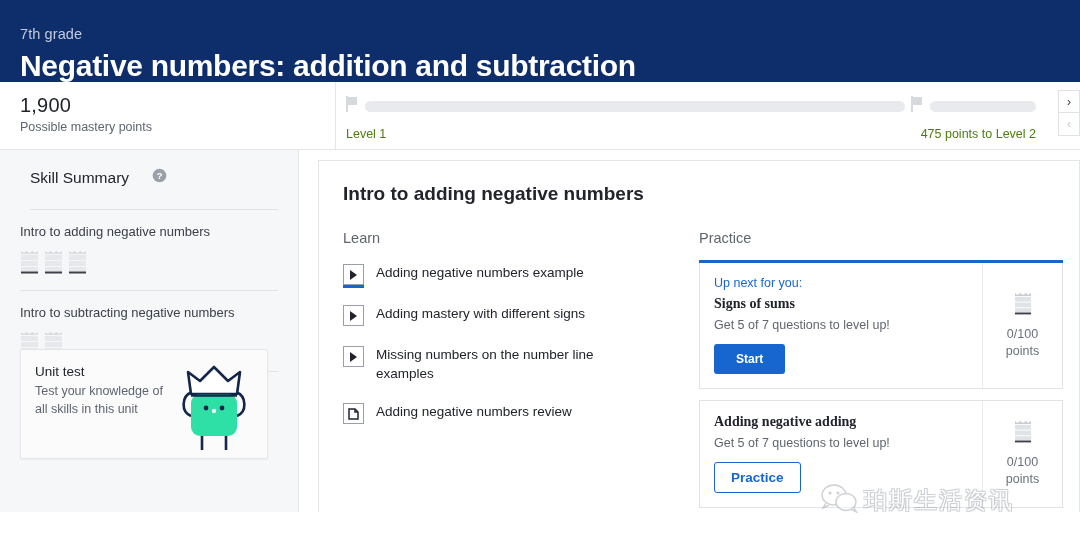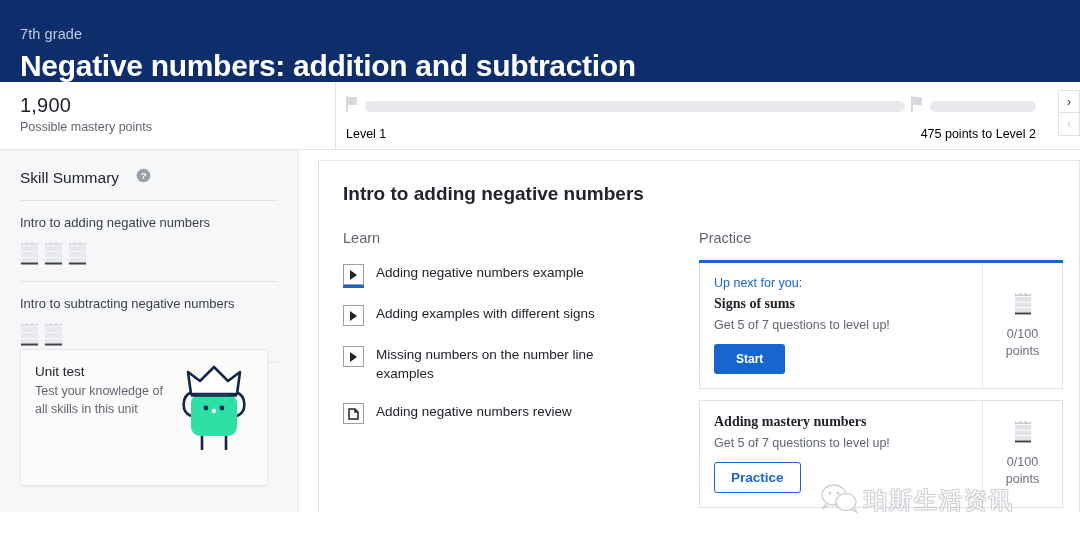--- a/index.html
+++ b/index.html
@@ -77,21 +77,21 @@
     border-radius: 6px;
     background: #e8eaed;
   }
   .bar-1 { width: 540px; }
   .bar-2 { width: 106px; }
   .level-labels {
     display: flex;
     justify-content: space-between;
     margin-top: 11px;
     font-size: 12.5px;
-    color: #000000;
+    color: #4d7c0f;
   }
   .arrow-col {
     position: absolute;
     right: 0;
     top: 8px;
     width: 22px;
   }
   .arrow-btn {
     width: 22px;
     height: 23px;
@@ -117,23 +117,24 @@
   .sidebar {
     width: 299px;
     background: #f6f7f9;
     border-right: 1px solid #e3e5e9;
     padding: 18px 20px 0 20px;
     position: relative;
   }
   .sidebar-title-row {
     display: flex;
     align-items: center;
-    gap: 17px;
-    padding-bottom: 13px;
+    gap: 23px;
+    padding-bottom: 22px;
     border-bottom: 1px solid #e0e2e6;
+    margin-left: 10px;
   }
   .sidebar-title {
     font-size: 15.5px;
     color: #21242c;
   }
   .skill-block { padding: 14px 0 12px 0; border-bottom: 1px solid #e0e2e6; }
   .skill-name {
     font-size: 13px;
     color: #3b4049;
     margin-bottom: 11px;
@@ -142,21 +143,21 @@
 
   
   .unittest-card {
     position: absolute;
     left: 20px;
     right: 30px;
     top: 199px;
     background: #fbfbfc;
     border: 1px solid #e4e6ea;
     border-radius: 2px;
-    height: 137px;
+    height: 110px;
     padding: 14px 14px 0 14px;
     display: flex;
     box-shadow: 0 1px 2px rgba(0,0,0,.05);
   }
   .unittest-text { flex: 1; }
   .unittest-title {
     font-size: 13.5px;
     color: #21242c;
     margin-bottom: 4px;
   }
@@ -488,21 +489,21 @@
           </div>
 
           <div class="learn-item">
             <span class="learn-icon-wrap">
               <span class="learn-icon">
                 <svg width="9" height="10" viewBox="0 0 9 10">
                     <path d="M1 0 L8 5 L1 10 Z" fill="#21242c"></path>
                   </svg>
               </span>
             </span>
-            <span class="learn-label">Adding examples with different signs</span>
+            <span class="learn-label">Adding mastery with different signs</span>
           </div>
 
           <div class="learn-item">
             <span class="learn-icon-wrap">
               <span class="learn-icon">
                 <svg width="9" height="10" viewBox="0 0 9 10">
                     <path d="M1 0 L8 5 L1 10 Z" fill="#21242c"></path>
                   </svg>
               </span>
             </span>
@@ -542,21 +543,21 @@
                   <rect x="1" y="21.5" width="17" height="2" fill="#3b4049"></rect>
                 </svg>
               </span>
               <span class="pc-points">0/100
 points</span>
             </div>
           </div>
 
           <div class="practice-card">
             <div class="pc-body">
-              <div class="pc-title">Adding mastery numbers</div>
+              <div class="pc-title">Adding negative adding</div>
               <div class="pc-sub">Get 5 of 7 questions to level up!</div>
               <button class="btn-practice">Practice</button>
             </div>
             <div class="pc-side">
               <span>
                 <svg width="18" height="23" viewBox="0 0 19 24">
                   <path d="M1 4 L1 1 L4 3 L6.5 1 L9.5 3 L12.5 1 L15 3 L18 1 L18 4 Z" fill="#c9ccd2"></path>
                   <rect x="1" y="5" width="17" height="5" fill="#dfe2e6"></rect>
                   <rect x="1" y="11" width="17" height="5" fill="#dfe2e6"></rect>
                   <rect x="1" y="17" width="17" height="4" fill="#dfe2e6"></rect>

